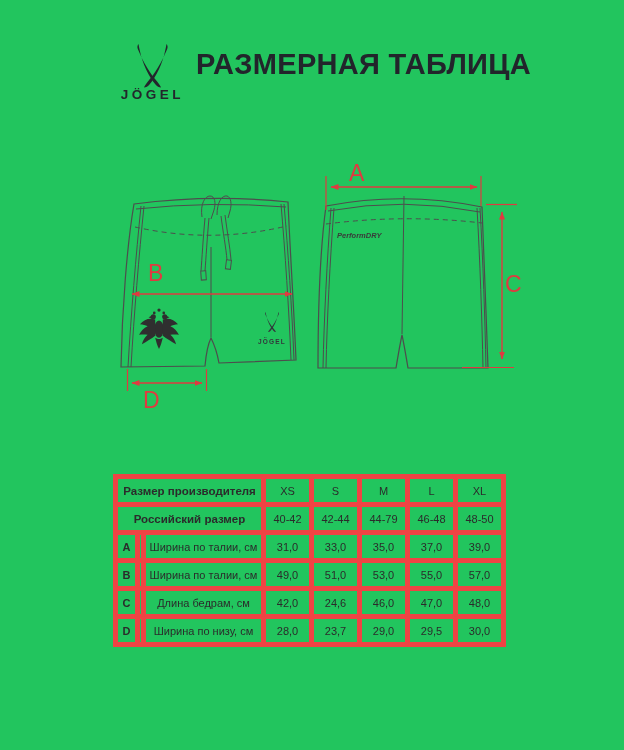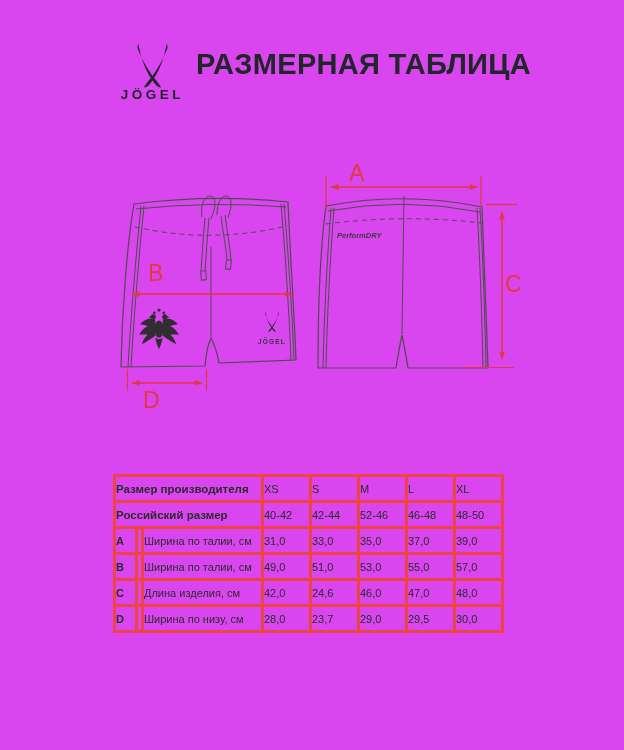--- a/index.html
+++ b/index.html
@@ -1,23 +1,23 @@
 <!DOCTYPE html>
 <html><head>
 <meta charset="utf-8">
 <style>
   html,body{margin:0;padding:0;background:#fff;}
-  .page{position:relative;width:624px;height:750px;background:#d946ef;overflow:hidden;
+  .page{position:relative;width:624px;height:750px;background:#22c55e;overflow:hidden;
         font-family:"Liberation Sans",sans-serif;}
   .art{position:absolute;left:0;top:0;}
   .title{position:absolute;left:196px;top:48px;font-size:29px;font-weight:bold;
          color:#22252b;letter-spacing:0.3px;white-space:nowrap;}
   table.size-table{position:absolute;left:113px;top:474px;border-collapse:collapse;
          table-layout:fixed;font-size:11px;color:#2b2b2b;border:2px solid #333;}
-  table.size-table td{border:3px solid #ef4444;height:23px;text-align:left;
+  table.size-table td{border:5px solid #ef4444;height:23px;text-align:center;
          padding:0;overflow:hidden;}
   td.merged{font-weight:bold;font-size:11.5px;}
   td.letter{font-weight:bold;}
   td.desc{text-align:left;padding-left:10px;}
   svg text{font-family:"Liberation Sans",sans-serif;}
   .dim-label{fill:#e03a40;font-size:23px;}
   .logo-text{fill:#23262c;font-weight:bold;}
 </style>
 </head>
 <body>
@@ -142,21 +142,21 @@
       <td>XS</td>
       <td>S</td>
       <td>M</td>
       <td>L</td>
       <td>XL</td>
     </tr>
     <tr>
       <td colspan="3" class="merged">Российский размер</td>
       <td>40-42</td>
       <td>42-44</td>
-      <td>52-46</td>
+      <td>44-79</td>
       <td>46-48</td>
       <td>48-50</td>
     </tr>
     <tr>
       <td class="letter">A</td>
       <td></td>
       <td class="desc">Ширина по талии, см</td>
       <td>31,0</td>
       <td>33,0</td>
       <td>35,0</td>
@@ -169,21 +169,21 @@
       <td class="desc">Ширина по талии, см</td>
       <td>49,0</td>
       <td>51,0</td>
       <td>53,0</td>
       <td>55,0</td>
       <td>57,0</td>
     </tr>
     <tr>
       <td class="letter">C</td>
       <td></td>
-      <td class="desc">Длина изделия, см</td>
+      <td class="desc">Длина бедрам, см</td>
       <td>42,0</td>
       <td>24,6</td>
       <td>46,0</td>
       <td>47,0</td>
       <td>48,0</td>
     </tr>
     <tr>
       <td class="letter">D</td>
       <td></td>
       <td class="desc">Ширина по низу, см</td>

